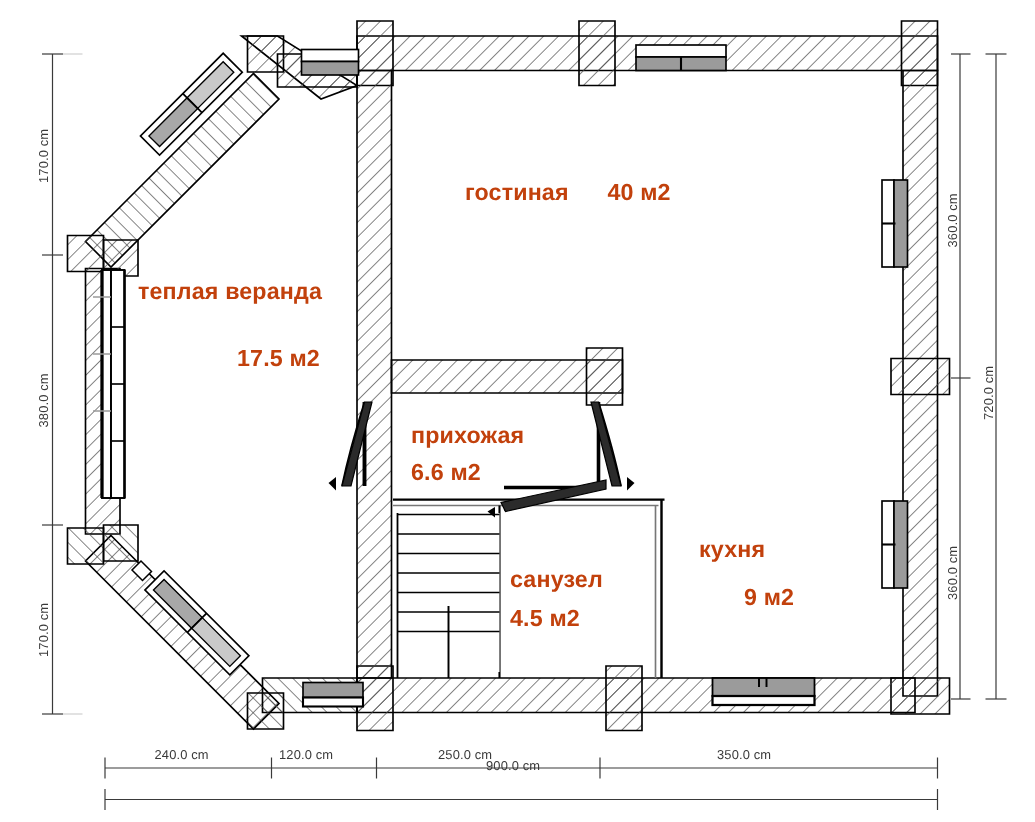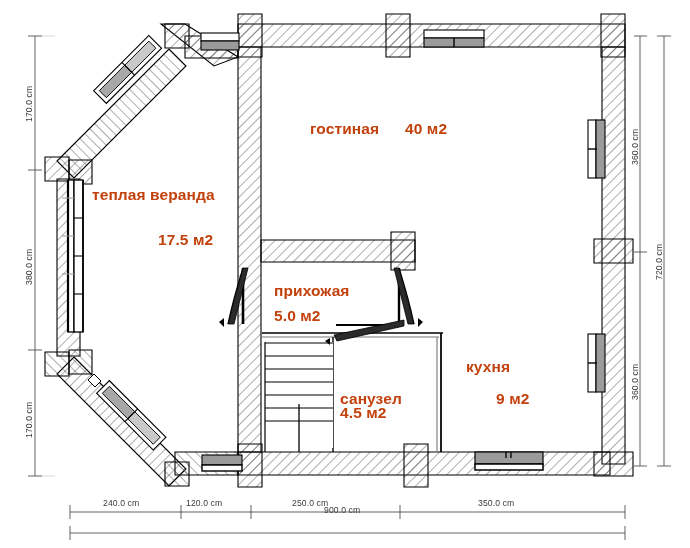--- a/index.html
+++ b/index.html
@@ -276,23 +276,23 @@
 
   </svg>
 
   <div class="room-label room-name" style="left:310px; top:120px;">гостиная</div>
   <div class="room-label room-area" style="left:405px; top:120px;">40 м2</div>
 
   <div class="room-label room-name" style="left:92px; top:186px;">теплая веранда</div>
   <div class="room-label room-area" style="left:122px; top:231px;margin-left:36px;">17.5 м2</div>
 
   <div class="room-label room-name" style="left:274px; top:282px;">прихожая</div>
-  <div class="room-label room-area" style="left:274px; top:307px;">5.0 м2</div>
-
-  <div class="room-label room-name" style="left:340px; top:390px;">санузел</div>
+  <div class="room-label room-area" style="left:274px; top:307px;">6.6 м2</div>
+
+  <div class="room-label room-name" style="left:340px; top:378px;">санузел</div>
   <div class="room-label room-area" style="left:340px; top:404px;">4.5 м2</div>
 
   <div class="room-label room-name" style="left:466px; top:358px;">кухня</div>
   <div class="room-label room-area" style="left:496px; top:390px;">9 м2</div>
 
   <div class="dim-text dim-vert" style="left:24px; top:122px;">170.0 cm</div>
   <div class="dim-text dim-vert" style="left:24px; top:285px;">380.0 cm</div>
   <div class="dim-text dim-vert" style="left:24px; top:438px;">170.0 cm</div>
 
   <div class="dim-text dim-vert" style="left:630px; top:165px;">360.0 cm</div>

